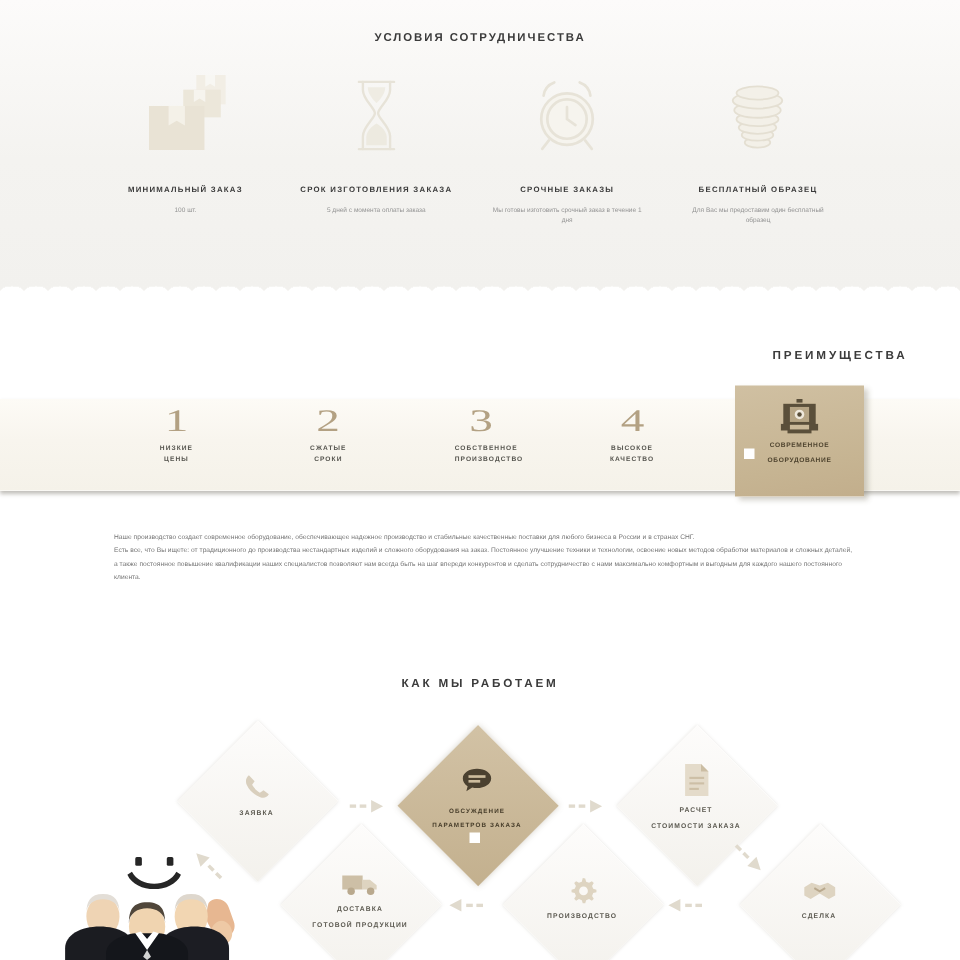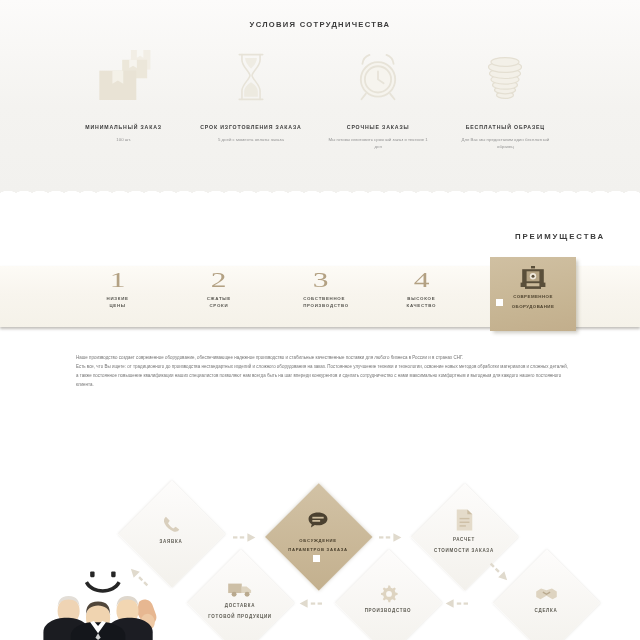--- a/index.html
+++ b/index.html
@@ -210,20 +210,21 @@
     </div>
   </div>
 
   <div class="lead">
     <div>Наше производство создает современное оборудование, обеспечивающее надежное производство и стабильные качественные поставки для любого бизнеса в России и в странах СНГ.</div>
     <div>Есть все, что Вы ищете: от традиционного до производства нестандартных изделий и сложного оборудования на заказ. Постоянное улучшение техники и технологии, освоение новых методов обработки материалов и сложных деталей,</div>
     <div>а также постоянное повышение квалификации наших специалистов позволяют нам всегда быть на шаг впереди конкурентов и сделать сотрудничество с нами максимально комфортным и выгодным для каждого нашего постоянного</div>
     <div>клиента.</div>
   </div>
 
+  <div class="sec-how-title">КАК МЫ РАБОТАЕМ</div>
 
   <div class="photo">
     <svg width="124" height="87" viewBox="0 0 118 78" preserveAspectRatio="none">
 
       <g opacity=".92">
         <path d="M99 44 C102 40 110 41 112 47 L115 55 C117 60 113 65 108 64 C102 63 98 57 97 51 Z" fill="#e5b188"></path>
         <path d="M105 55 C109 53 114 57 114 62 C114 68 108 71 103 68 C98 66 100 57 105 55 Z" fill="#edc59e"></path>
       </g>
 
       <g fill="#262626">

